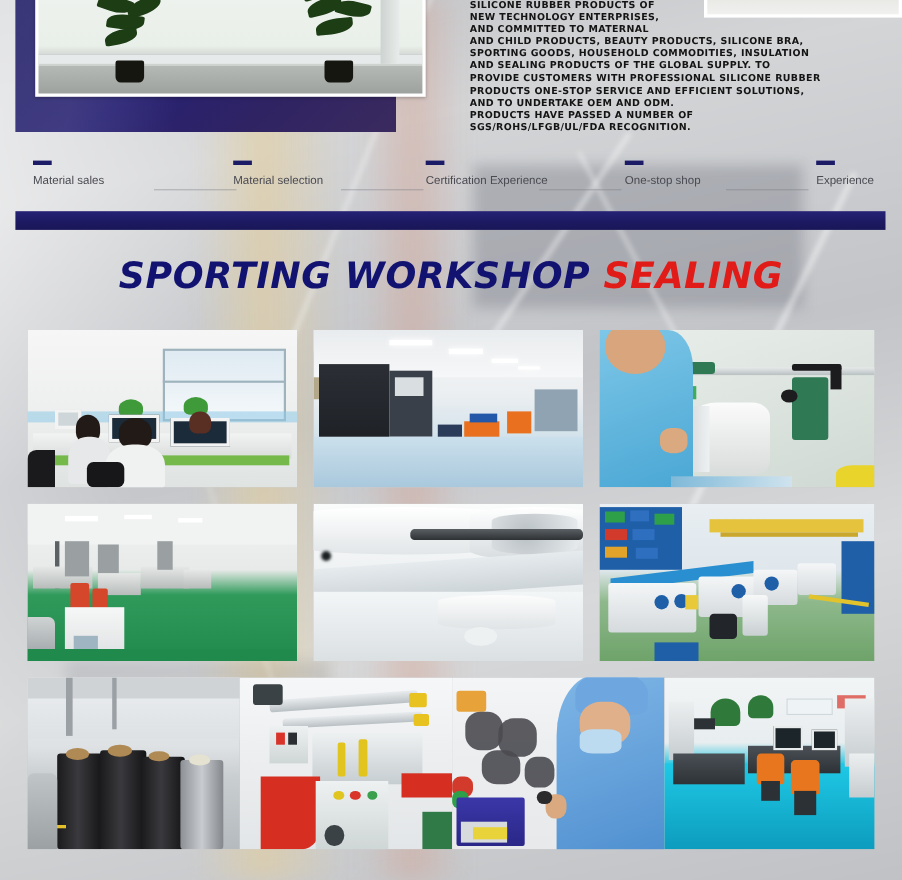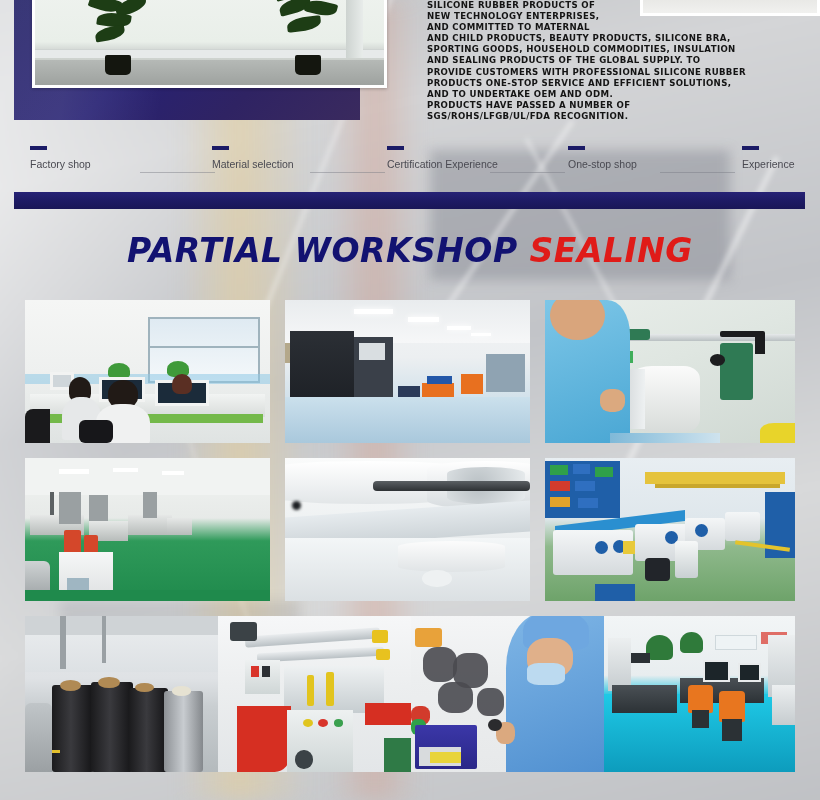--- a/index.html
+++ b/index.html
@@ -271,21 +271,21 @@
 </div>
 
 <div class="features">
   <div class="feat-line" style="left:140px;width:75px;"></div>
   <div class="feat-line" style="left:310px;width:75px;"></div>
   <div class="feat-line" style="left:490px;width:75px;"></div>
   <div class="feat-line" style="left:660px;width:75px;"></div>
 
   <div class="feat" style="left:30px;">
     <div class="dash"></div>
-    <div class="lbl">Factory shop</div>
+    <div class="lbl">Material sales</div>
   </div>
   <div class="feat" style="left:212px;">
     <div class="dash"></div>
     <div class="lbl">Material selection</div>
   </div>
   <div class="feat" style="left:387px;">
     <div class="dash"></div>
     <div class="lbl">Certification Experience</div>
   </div>
   <div class="feat" style="left:568px;">
@@ -294,21 +294,21 @@
   </div>
   <div class="feat" style="left:742px;">
     <div class="dash"></div>
     <div class="lbl">Experience</div>
   </div>
 </div>
 
 <div class="blue-bar"></div>
 
 <div class="headline">
-  <span class="a">PARTIAL WORKSHOP</span><span>&nbsp;</span><span class="b">SEALING</span>
+  <span class="a">SPORTING WORKSHOP</span><span>&nbsp;</span><span class="b">SEALING</span>
 </div>
 
 <div class="grid">
 
   <div class="grid-row r12">
     <div class="cell c-wide">
       <div class="ph office">
         <div class="win"></div>
           <div class="winm"></div>
         <div class="band"></div>

